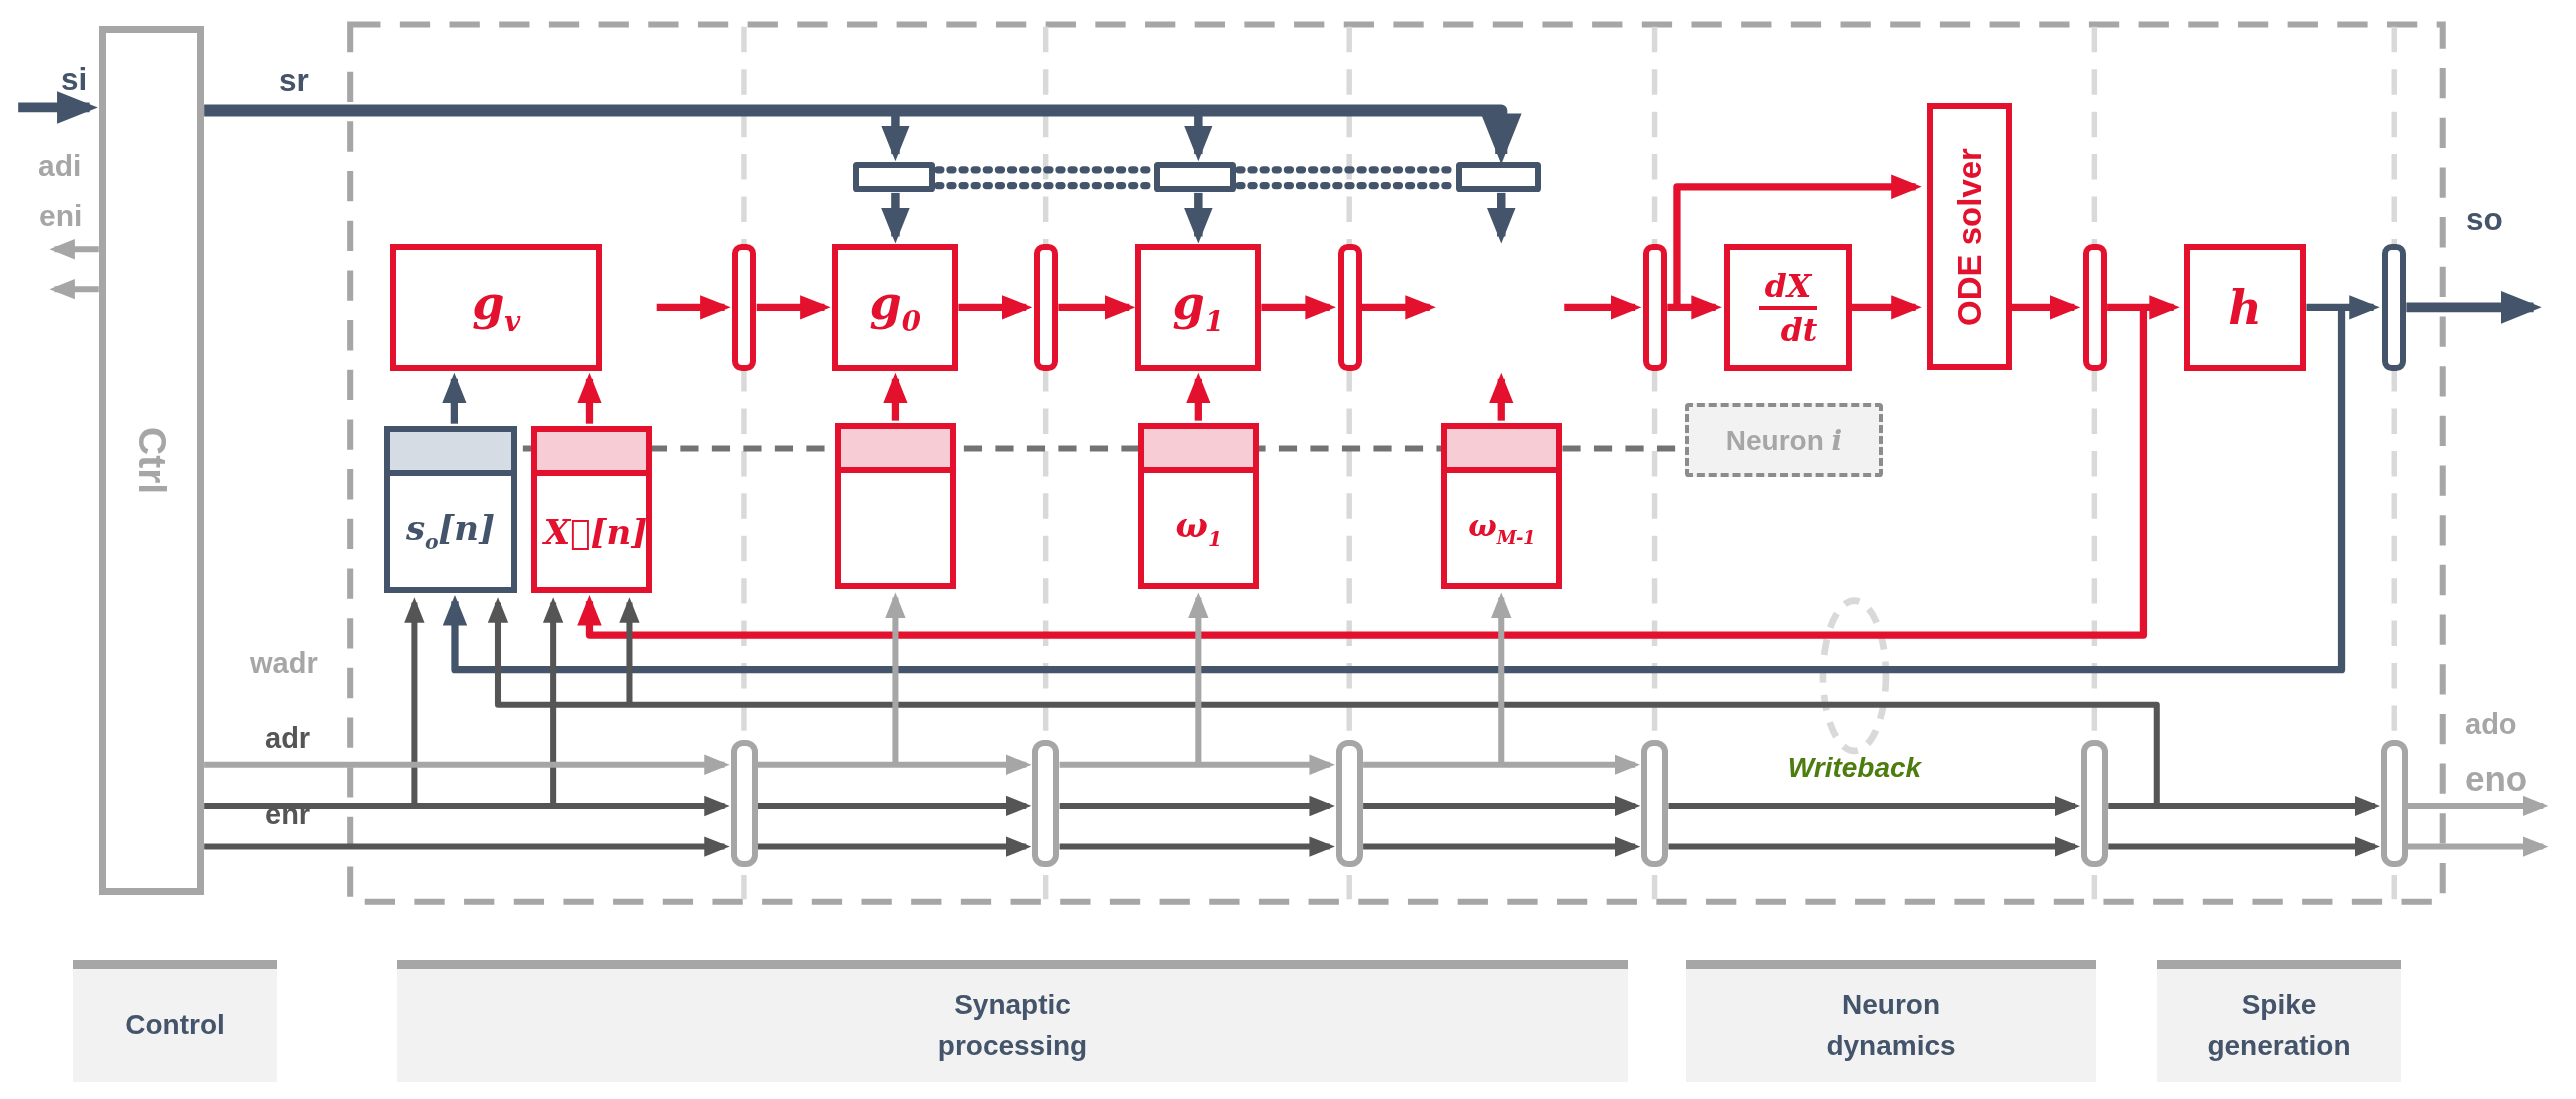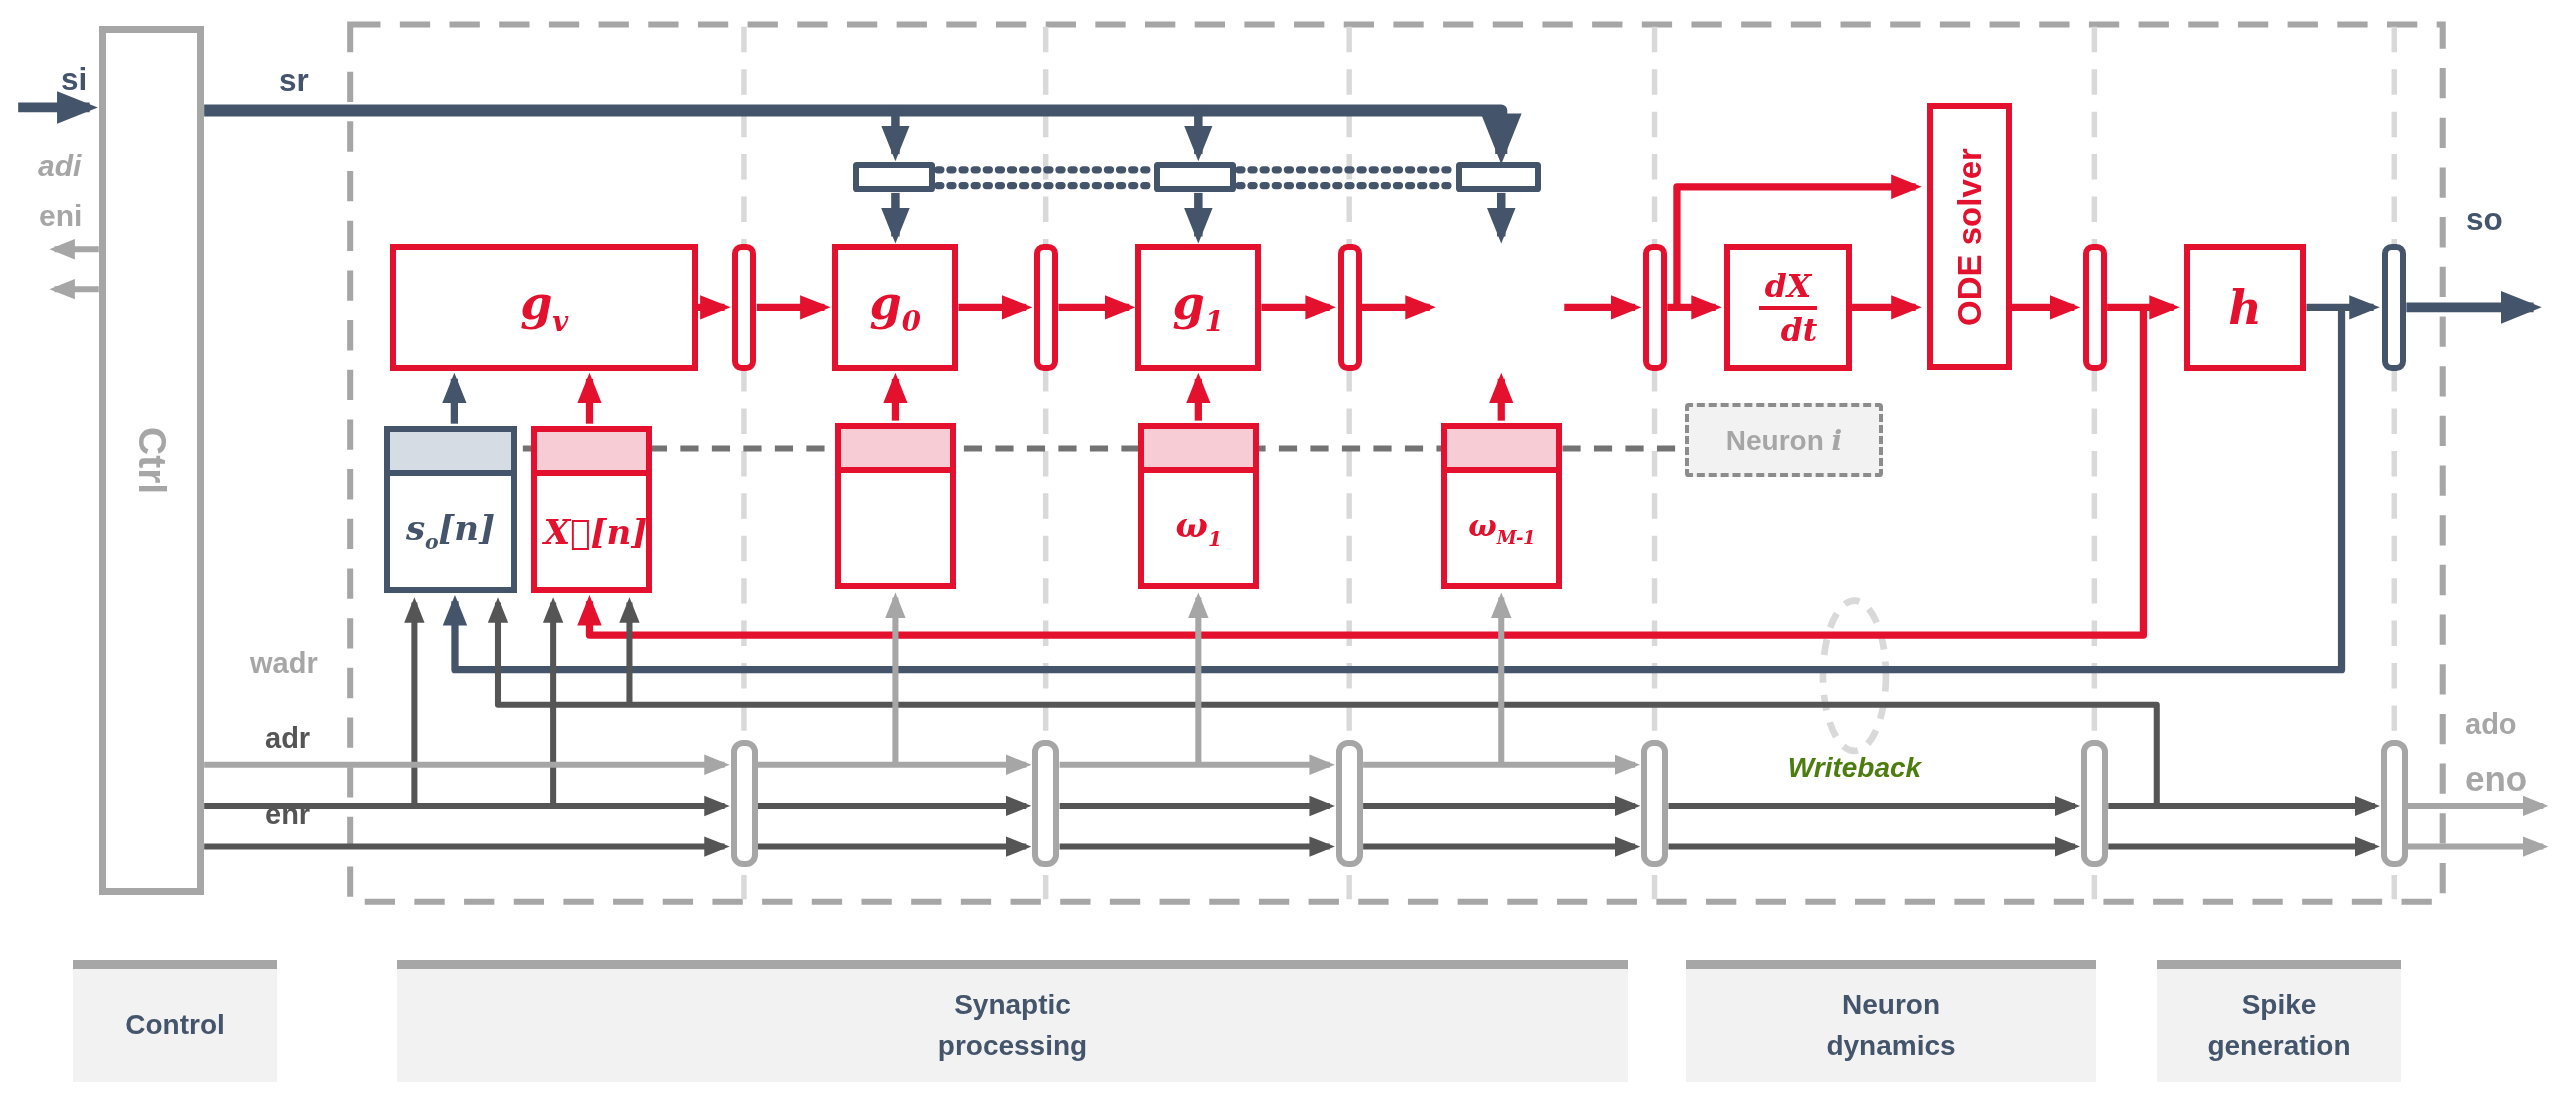--- a/index.html
+++ b/index.html
@@ -135,21 +135,21 @@
   </svg>
 
   <div class="el" style="left:99px;top:26px;width:105px;height:869px;border:7.3px solid #a6a6a6;background:#fff;display:flex;align-items:center;justify-content:center;">
     <span class="vtext gray" style="font-weight:bold;font-size:39px;">Ctrl</span>
   </div>
 
   <div class="el srbox" style="left:853px;top:162px;width:82px;height:30px;"></div>
   <div class="el srbox" style="left:1154px;top:162px;width:82px;height:30px;"></div>
   <div class="el srbox" style="left:1456px;top:162px;width:85px;height:30px;"></div>
 
-  <div class="el blk" style="left:390px;top:244px;width:308px;height:127px;">
+  <div class="el blk" style="left:390px;top:244px;width:212px;height:127px;">
     <span class="math" style="font-size:46px;"><span>g</span><span class="sub">v</span></span>
   </div>
   <div class="el reg" style="left:732px;top:244px;width:24px;height:127px;"></div>
   <div class="el blk" style="left:832px;top:244px;width:126px;height:127px;">
     <span class="math" style="font-size:46px;"><span>g</span><span class="sub">0</span></span>
   </div>
   <div class="el reg" style="left:1034px;top:244px;width:24px;height:127px;"></div>
   <div class="el blk" style="left:1135px;top:244px;width:126px;height:127px;">
     <span class="math" style="font-size:46px;"><span>g</span><span class="sub">1</span></span>
   </div>
@@ -204,21 +204,21 @@
 
   <div class="el busreg" style="left:731px;top:740px;width:27px;height:127px;"></div>
   <div class="el busreg" style="left:1032px;top:740px;width:27px;height:127px;"></div>
   <div class="el busreg" style="left:1336px;top:740px;width:27px;height:127px;"></div>
   <div class="el busreg" style="left:1641px;top:740px;width:27px;height:127px;"></div>
   <div class="el busreg" style="left:2081px;top:740px;width:27px;height:127px;"></div>
   <div class="el busreg" style="left:2381px;top:740px;width:27px;height:127px;"></div>
 
   <div class="lbl navy" style="left:61px;top:61px;font-size:31.5px;">si</div>
   <div class="lbl navy" style="left:279px;top:62px;font-size:31.5px;">sr</div>
-  <div class="lbl gray" style="left:38px;top:149px;font-size:30px;font-style:italic;">adi</div>
+  <div class="lbl gray" style="left:38px;top:149px;font-size:30px;">adi</div>
   <div class="lbl gray" style="left:39px;top:199px;font-size:30px;">eni</div>
   <div class="lbl navy" style="left:2466px;top:201px;font-size:31.5px;">so</div>
   <div class="lbl gray" style="left:250px;top:647px;font-size:29px;">wadr</div>
   <div class="lbl dgray" style="left:265px;top:722px;font-size:29px;">adr</div>
   <div class="lbl dgray" style="left:265px;top:798px;font-size:29px;">enr</div>
   <div class="lbl gray" style="left:2465px;top:708px;font-size:29px;">ado</div>
   <div class="lbl gray" style="left:2465px;top:759px;font-size:35px;">eno</div>
   <div class="lbl" style="left:1775px;top:752px;width:159px;text-align:center;font-size:28px;font-style:italic;color:#4d7c0f;">Writeback</div>
 
   <div class="stage" style="left:73px;width:204px;">

